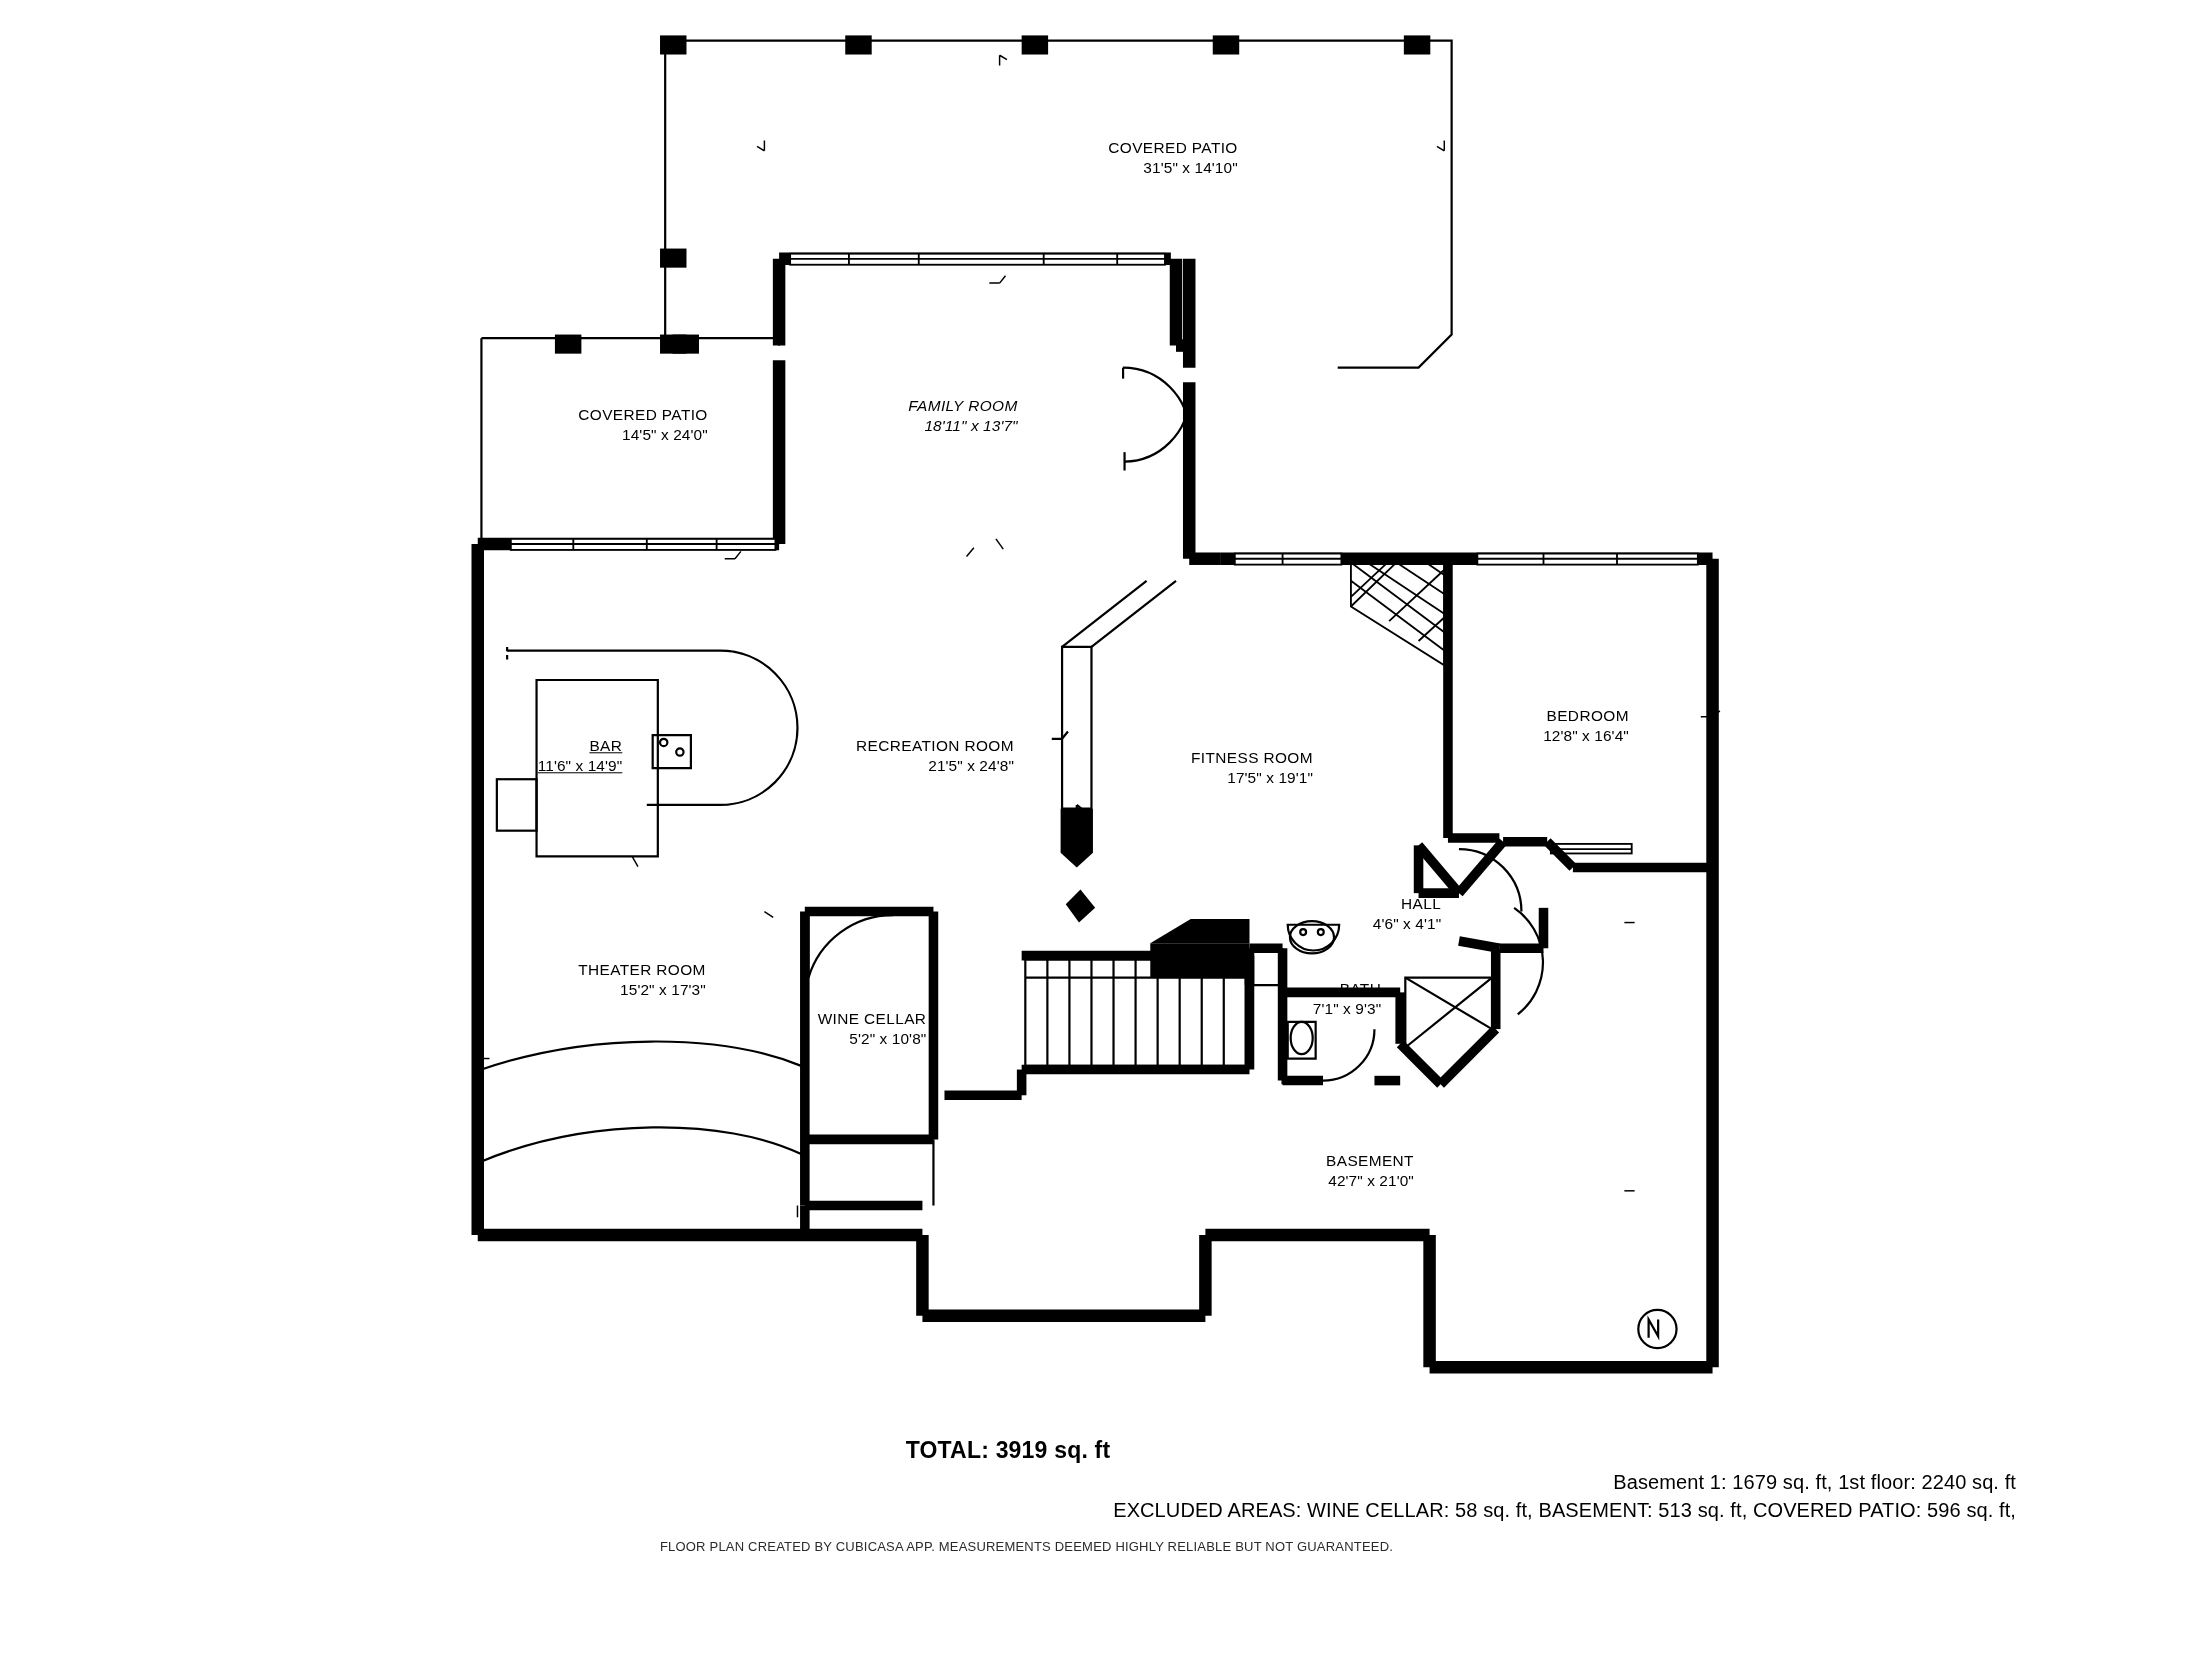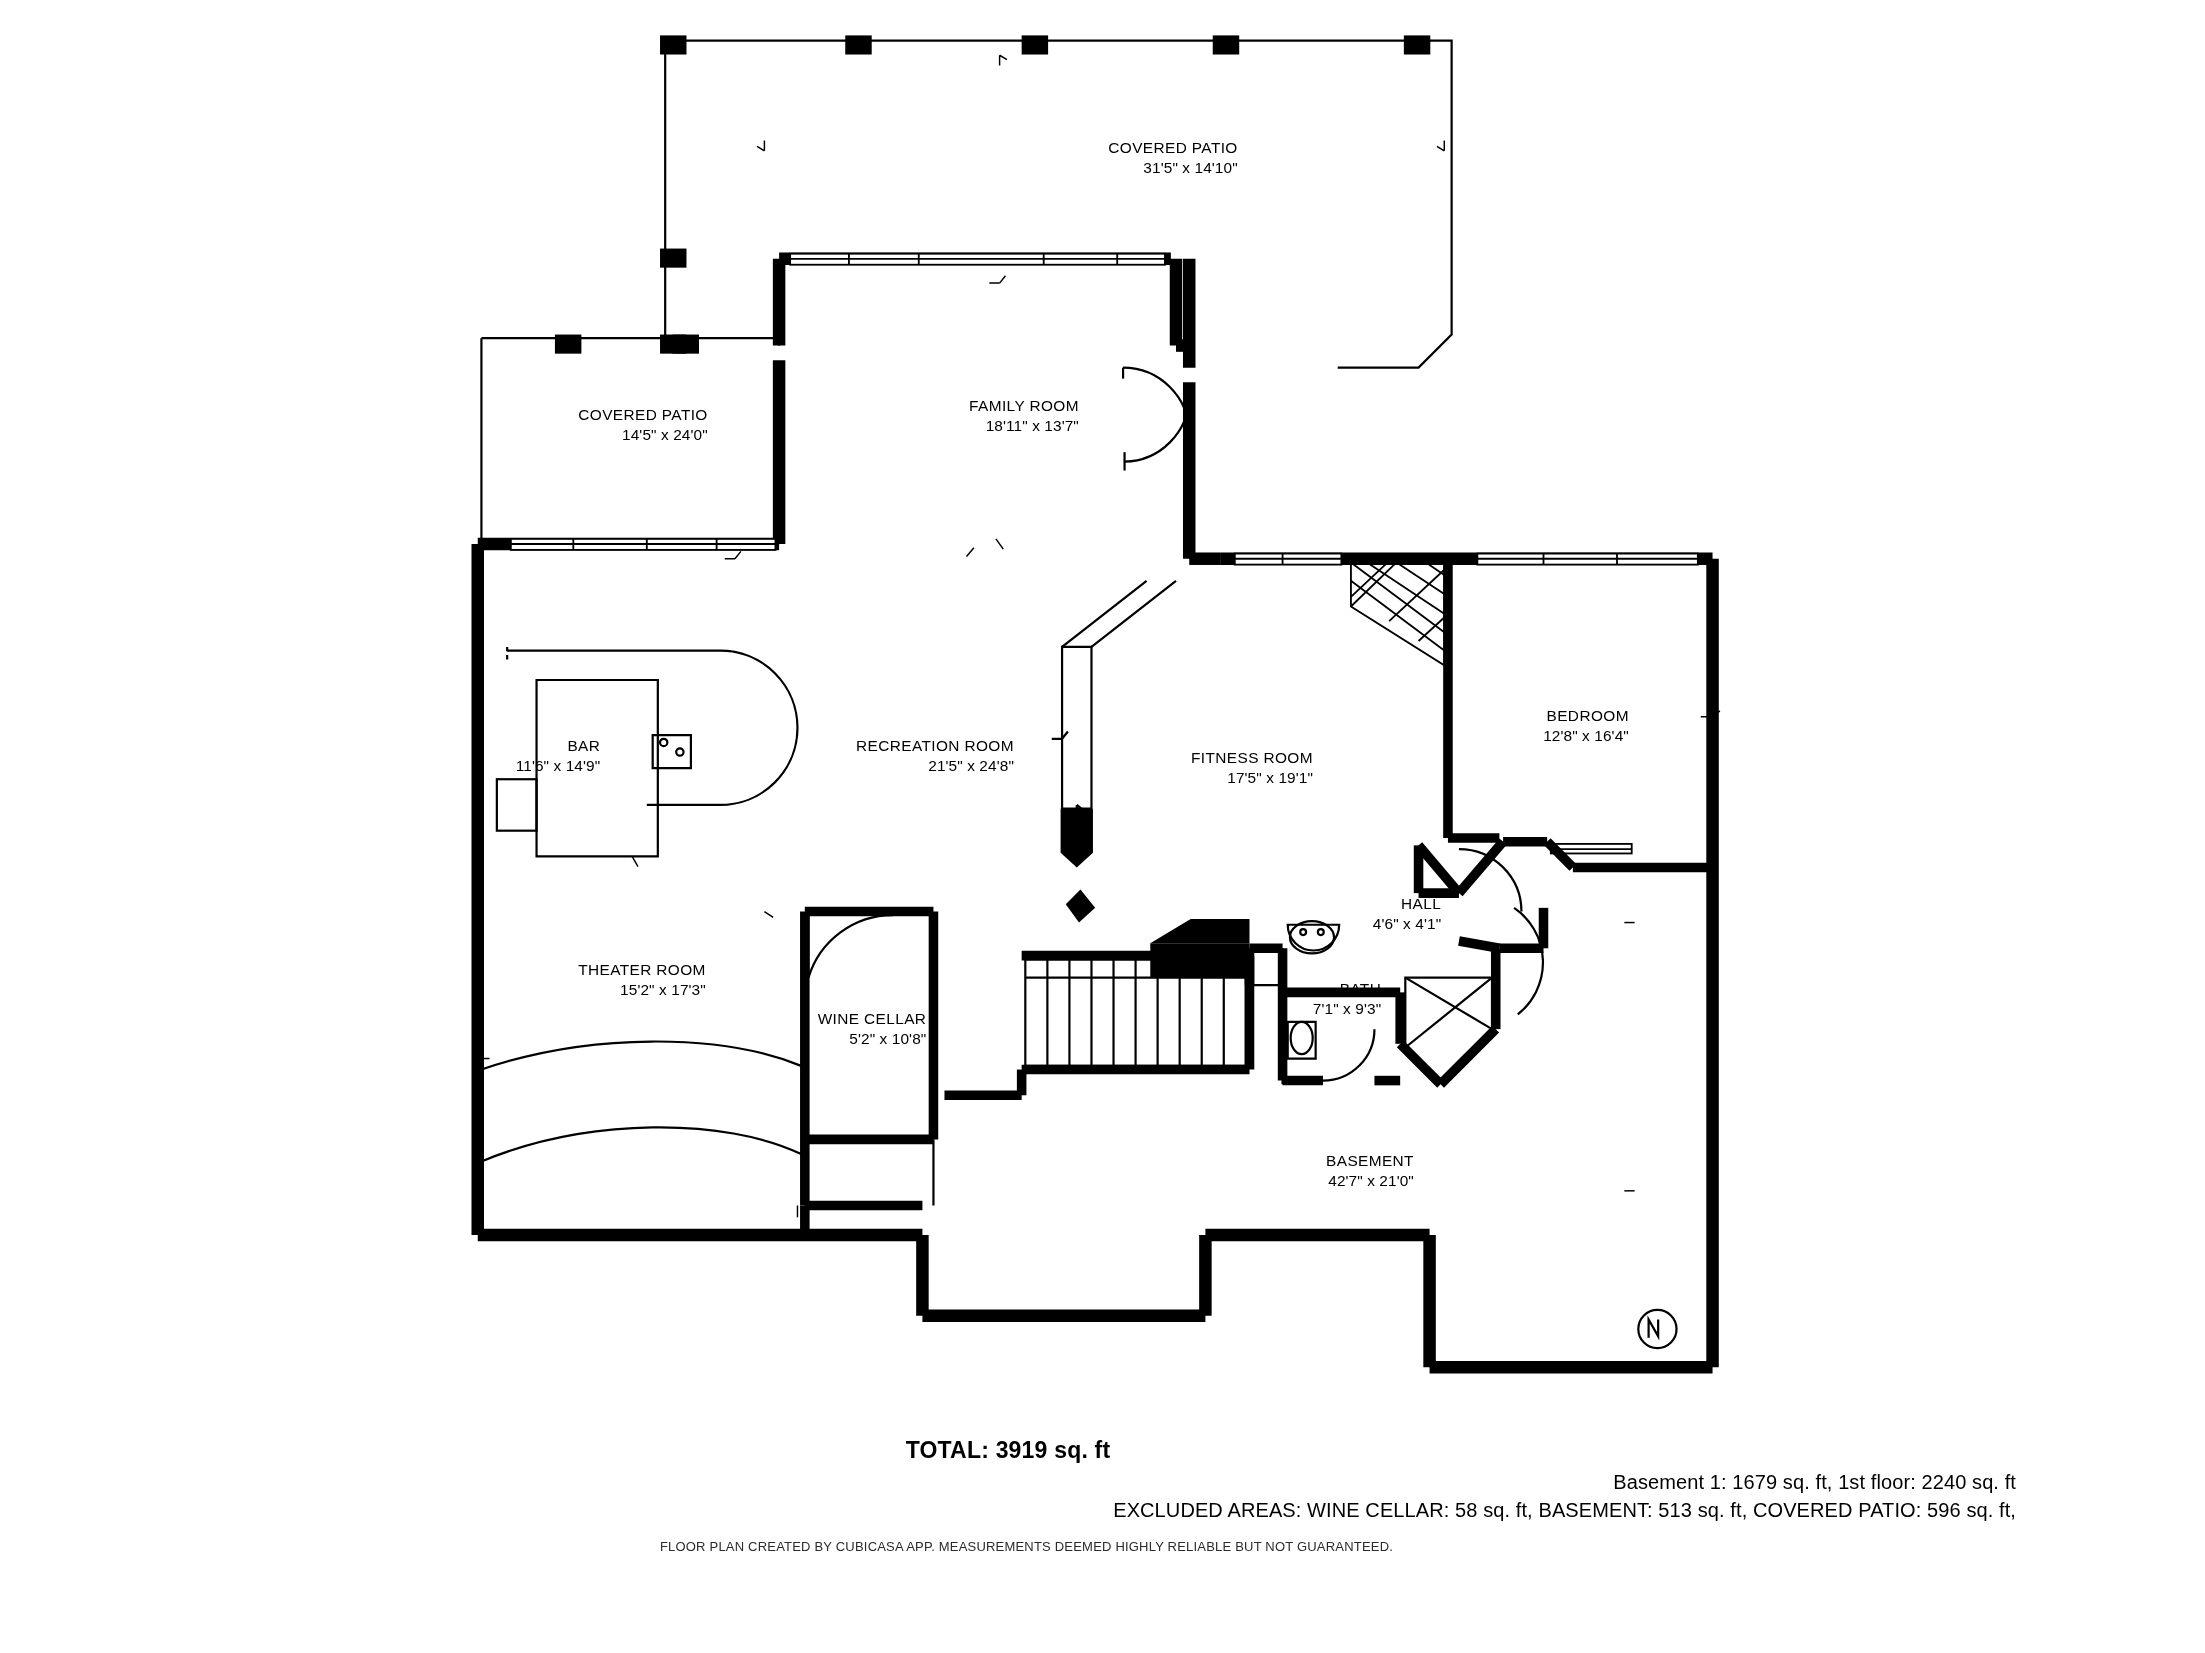--- a/index.html
+++ b/index.html
@@ -322,29 +322,29 @@
 </svg>
 
 <div class="room-label" style="left:1173px; top:158px;">
   <span class="name">COVERED PATIO</span>
   <span class="dims">31'5" x 14'10"</span>
 </div>
 <div class="room-label" style="left:643px; top:425px;">
   <span class="name">COVERED PATIO</span>
   <span class="dims">14'5" x 24'0"</span>
 </div>
-<div class="room-label" style="left:1024px; top:416px;">
+<div class="room-label" style="left:963px; top:416px;font-style:italic;">
   <span class="name">FAMILY ROOM</span>
   <span class="dims">18'11" x 13'7"</span>
 </div>
 <div class="room-label" style="left:1586px; top:726px;">
   <span class="name">BEDROOM</span>
   <span class="dims">12'8" x 16'4"</span>
 </div>
-<div class="room-label" style="left:558px; top:756px;">
+<div class="room-label" style="left:580px; top:756px;text-decoration:underline;">
   <span class="name">BAR</span>
   <span class="dims">11'6" x 14'9"</span>
 </div>
 <div class="room-label" style="left:935px; top:756px;">
   <span class="name">RECREATION ROOM</span>
   <span class="dims">21'5" x 24'8"</span>
 </div>
 <div class="room-label" style="left:1252px; top:768px;">
   <span class="name">FITNESS ROOM</span>
   <span class="dims">17'5" x 19'1"</span>

